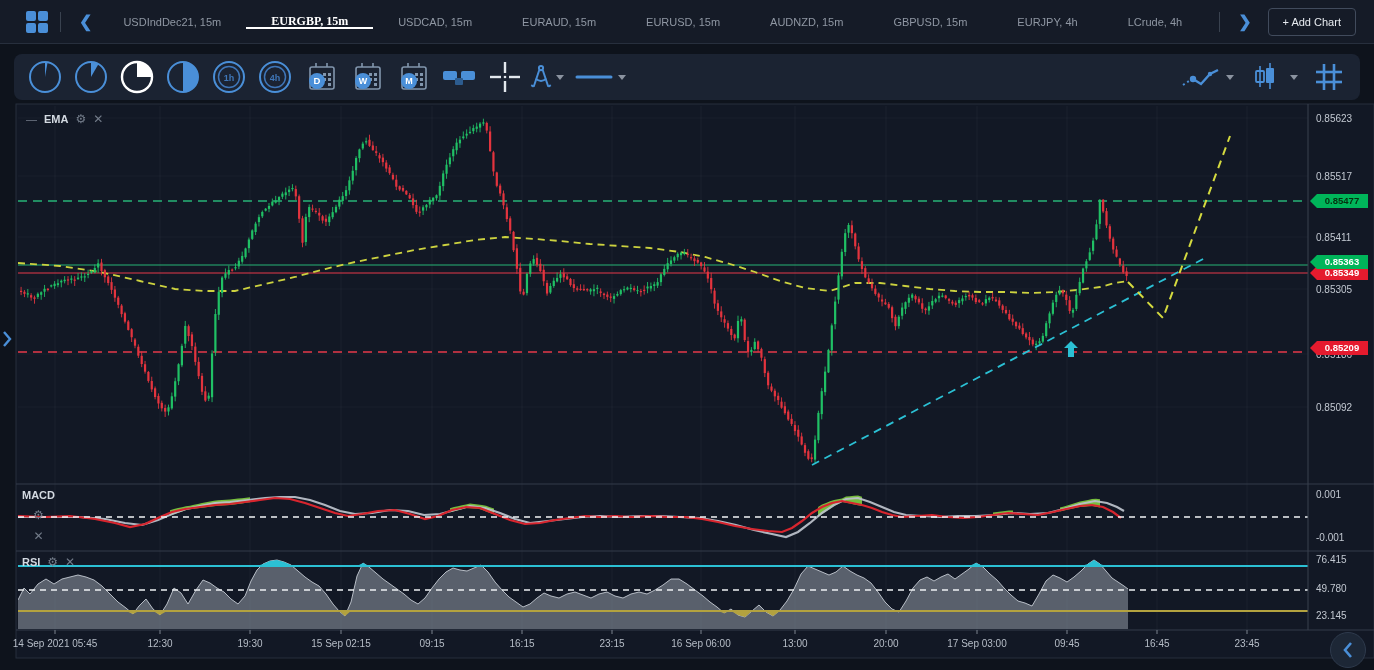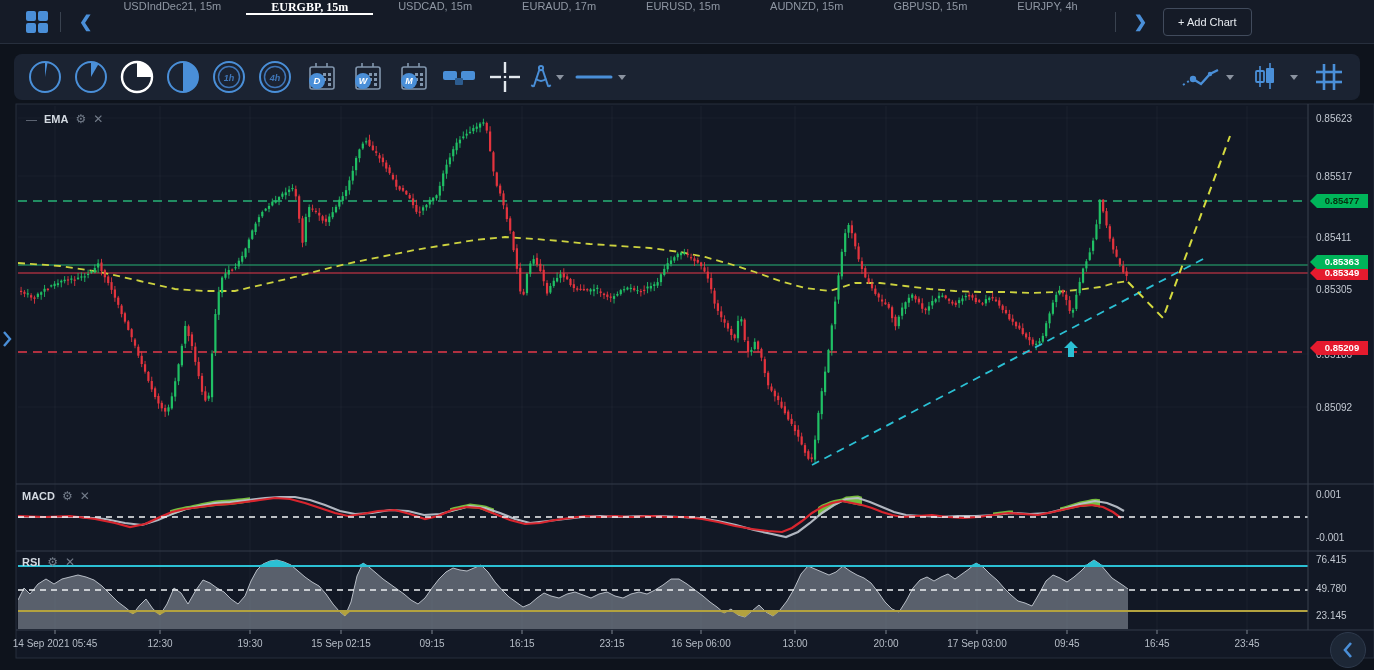--- a/index.html
+++ b/index.html
@@ -8,31 +8,31 @@
   #stage { position:relative; width:1374px; height:670px; background:#0e131c; }
 
   
   .tabbar { position:absolute; left:0; top:0; width:1374px; height:44px;
     background:#151b27; border-bottom:1px solid #272f3d; display:flex; align-items:center; }
   .appgrid { margin-left:26px; width:22px; height:22px; display:grid;
     grid-template-columns:10px 10px; grid-template-rows:10px 10px; gap:2px; cursor:pointer; }
   .appgrid i { background:#4a8fd8; border-radius:2px; }
   .vdiv { width:1px; height:20px; background:#39424f; margin:0 12px; }
   .chev { color:#4a8fd8; font-size:16px; font-weight:bold; padding:0 6px; cursor:pointer; }
-  .tabs { display:flex; align-items:flex-start; height:44px; }
+  .tabs { display:flex; align-items:center; height:44px; }
   .tab { display:flex; align-items:center; padding:0 25px; color:#8f97a3; font-size:11px;
     cursor:pointer; white-space:nowrap; }
   .tab.active { color:#ffffff; font-size:12px; font-weight:bold; box-shadow:inset 0 -2px 0 #ffffff;font-family:Liberation Serif, serif; }
   .addchart { margin-left:10px; margin-right:14px; color:#e7ebf0; font-size:11px;
     border:1px solid #414b5c; border-radius:4px; padding:7px 14px; background:transparent;
     cursor:pointer; white-space:nowrap; }
 
   
   .toolbar { position:absolute; left:14px; top:54px; width:1346px; height:46px;
-    background:#1b2332; border-radius:8px; display:flex; align-items:center; padding:4px 8px;font-style:italic; }
+    background:#1b2332; border-radius:8px; display:flex; align-items:center; padding:4px 8px; }
   .ticon { width:46px; height:46px; display:flex; align-items:center; justify-content:center;
     cursor:pointer; flex:0 0 auto; }
   .ticon.narrow { width:26px; }
   .tright { margin-left:auto; display:flex; align-items:center; }
   .caret { width:0; height:0; border-left:4px solid transparent; border-right:4px solid transparent;
     border-top:5px solid #8b93a0; margin:0 8px 0 2px; cursor:pointer; }
 
   
   #cv { position:absolute; left:0; top:0; }
   .ind-label { position:absolute; display:flex; align-items:center; gap:7px;
@@ -56,25 +56,26 @@
         <i></i>
         <i></i>
         <i></i>
       </div>
     <div class="vdiv"></div>
     <div class="chev">❮</div>
     <div class="tabs" id="tabs">
         <div class="tab">USDIndDec21, 15m</div>
         <div class="tab active">EURGBP, 15m</div>
         <div class="tab">USDCAD, 15m</div>
-        <div class="tab">EURAUD, 17m</div>
+        <div class="tab">EURAUD, 15m</div>
         <div class="tab">EURUSD, 15m</div>
         <div class="tab">AUDNZD, 15m</div>
         <div class="tab">GBPUSD, 15m</div>
         <div class="tab">EURJPY, 4h</div>
+        <div class="tab">LCrude, 4h</div>
       </div>
     <div class="vdiv"></div>
     <div class="chev">❯</div>
     <button class="addchart">+ Add Chart</button>
   </div>
 
   <div class="toolbar">
     <span class="ticon">
       <svg width="36" height="36" viewBox="-18 -18 36 36">
           <circle r="15" fill="none" stroke="#4a8fd8" stroke-width="2"></circle>
@@ -1011,21 +1012,21 @@
         <text x="1247" y="647" fill="#b6bdc7" font-size="10" text-anchor="middle" font-family="Liberation Sans, sans-serif">23:45</text>
       </g>
     </svg>
 
   <div class="ind-label" style="left:26px; top:112px;">
     <span class="dash">—</span>
     <span>EMA</span>
     <span class="mini">⚙</span>
     <span class="mini">✕</span>
   </div>
-  <div class="ind-label" style="left:22px; top:489px;">
+  <div class="ind-label" style="left:22px; top:489px;flex-direction:column;">
     <span>MACD</span>
     <span class="mini">⚙</span>
     <span class="mini">✕</span>
   </div>
   <div class="ind-label" style="left:22px; top:555px;">
     <span>RSI</span>
     <span class="mini">⚙</span>
     <span class="mini">✕</span>
   </div>
 

